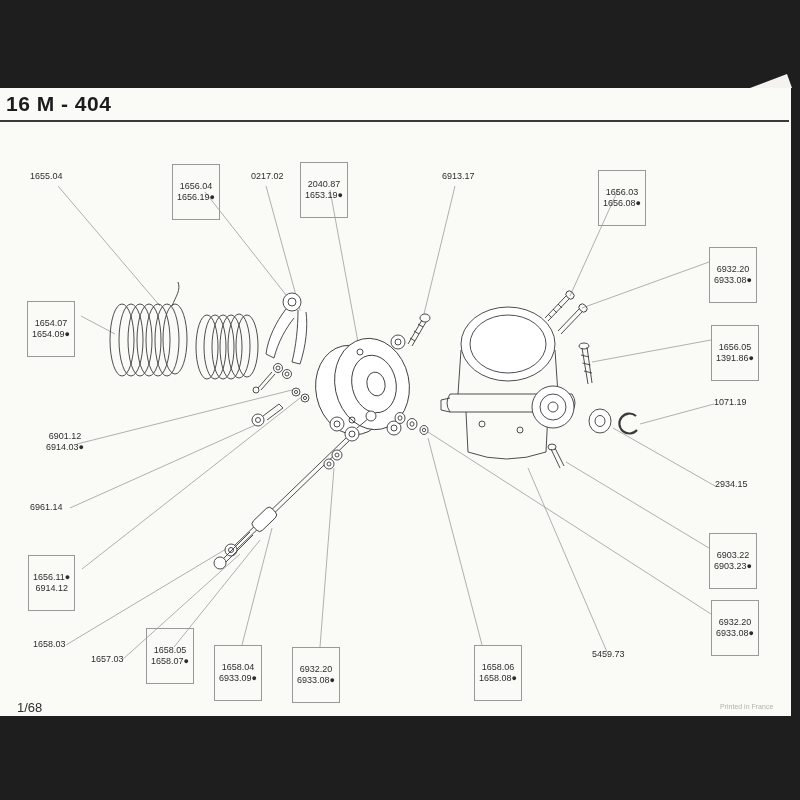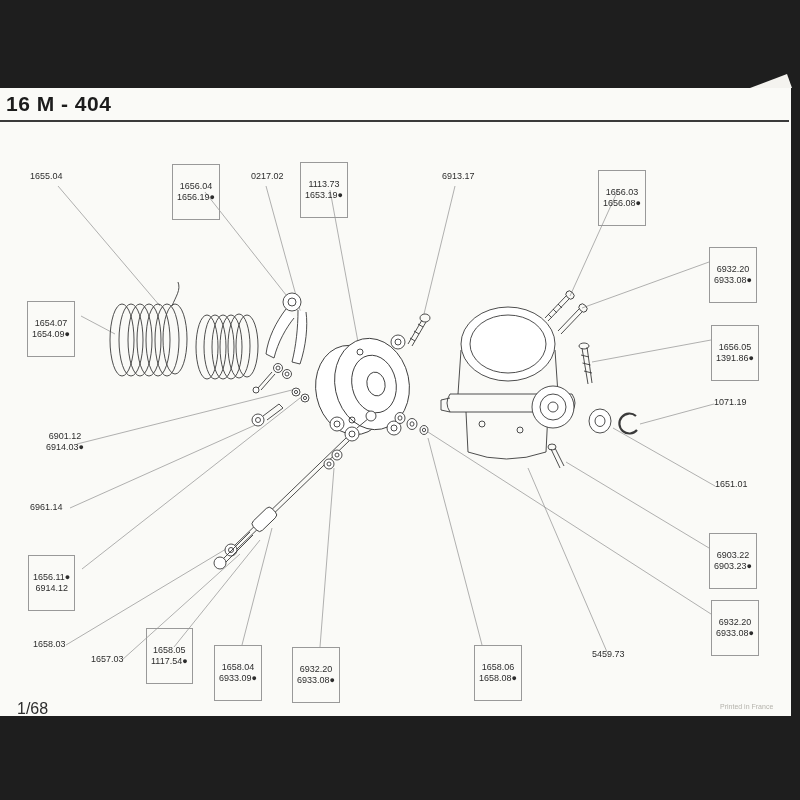--- a/index.html
+++ b/index.html
@@ -26,21 +26,21 @@
   }
 
   svg.diagram { position:absolute; left:0; top:0; z-index:2; }
 
   .lbl {
     position:absolute; font-size:9px; line-height:11px; color:#2d2d2d;
     white-space:nowrap; z-index:3; text-align:center;
   }
   .lbl.boxed { border:1px solid #999; padding:16px 4px; }
 
-  .pgnum   { position:absolute; left:17px;  top:700px; font-size:16px; color:#2d2d2d; z-index:3; }
+  .pgnum   { position:absolute; left:17px;  top:700px; font-size:13px; color:#2d2d2d; z-index:3; }
   .printed { position:absolute; left:720px; top:703px; font-size:7px;  color:#b5b3ac; z-index:3; }
 </style>
 </head>
 <body>
 
 <div class="band top"></div>
 <div class="band bottom"></div>
 <div class="band right"></div>
 
 <div class="title">16 M - 404</div>
@@ -224,35 +224,35 @@
       <circle cx="296" cy="392" r="1.6"></circle>
       <circle cx="305" cy="398" r="4" fill="#fff"></circle>
       <circle cx="305" cy="398" r="1.6"></circle>
     </g>
   </g>
 </svg>
 
 <div class="lbl" style="left:30px;top:171px"><span>1655.04</span></div>
 <div class="lbl boxed" style="left:172px;top:164px"><span>1656.04</span><br><span>1656.19●</span></div>
 <div class="lbl" style="left:251px;top:171px"><span>0217.02</span></div>
-<div class="lbl boxed" style="left:300px;top:162px"><span>1113.73</span><br><span>1653.19●</span></div>
+<div class="lbl boxed" style="left:300px;top:162px"><span>2040.87</span><br><span>1653.19●</span></div>
 <div class="lbl" style="left:442px;top:171px"><span>6913.17</span></div>
 <div class="lbl boxed" style="left:598px;top:170px"><span>1656.03</span><br><span>1656.08●</span></div>
 <div class="lbl boxed" style="left:709px;top:247px"><span>6932.20</span><br><span>6933.08●</span></div>
 <div class="lbl boxed" style="left:27px;top:301px"><span>1654.07</span><br><span>1654.09●</span></div>
 <div class="lbl boxed" style="left:711px;top:325px"><span>1656.05</span><br><span>1391.86●</span></div>
 <div class="lbl" style="left:714px;top:397px"><span>1071.19</span></div>
 <div class="lbl" style="left:46px;top:431px"><span>6901.12</span><br><span>6914.03●</span></div>
-<div class="lbl" style="left:715px;top:479px"><span>1651.01</span></div>
+<div class="lbl" style="left:715px;top:479px"><span>2934.15</span></div>
 <div class="lbl" style="left:30px;top:502px"><span>6961.14</span></div>
 <div class="lbl boxed" style="left:709px;top:533px"><span>6903.22</span><br><span>6903.23●</span></div>
 <div class="lbl boxed" style="left:28px;top:555px"><span>1656.11●</span><br><span>6914.12</span></div>
 <div class="lbl boxed" style="left:711px;top:600px"><span>6932.20</span><br><span>6933.08●</span></div>
 <div class="lbl" style="left:33px;top:639px"><span>1658.03</span></div>
 <div class="lbl" style="left:91px;top:654px"><span>1657.03</span></div>
-<div class="lbl boxed" style="left:146px;top:628px"><span>1658.05</span><br><span>1117.54●</span></div>
+<div class="lbl boxed" style="left:146px;top:628px"><span>1658.05</span><br><span>1658.07●</span></div>
 <div class="lbl boxed" style="left:214px;top:645px"><span>1658.04</span><br><span>6933.09●</span></div>
 <div class="lbl boxed" style="left:292px;top:647px"><span>6932.20</span><br><span>6933.08●</span></div>
 <div class="lbl boxed" style="left:474px;top:645px"><span>1658.06</span><br><span>1658.08●</span></div>
 <div class="lbl" style="left:592px;top:649px"><span>5459.73</span></div>
 
 <div class="pgnum">1/68</div>
 <div class="printed">Printed in France</div>
 
 </body></html>

